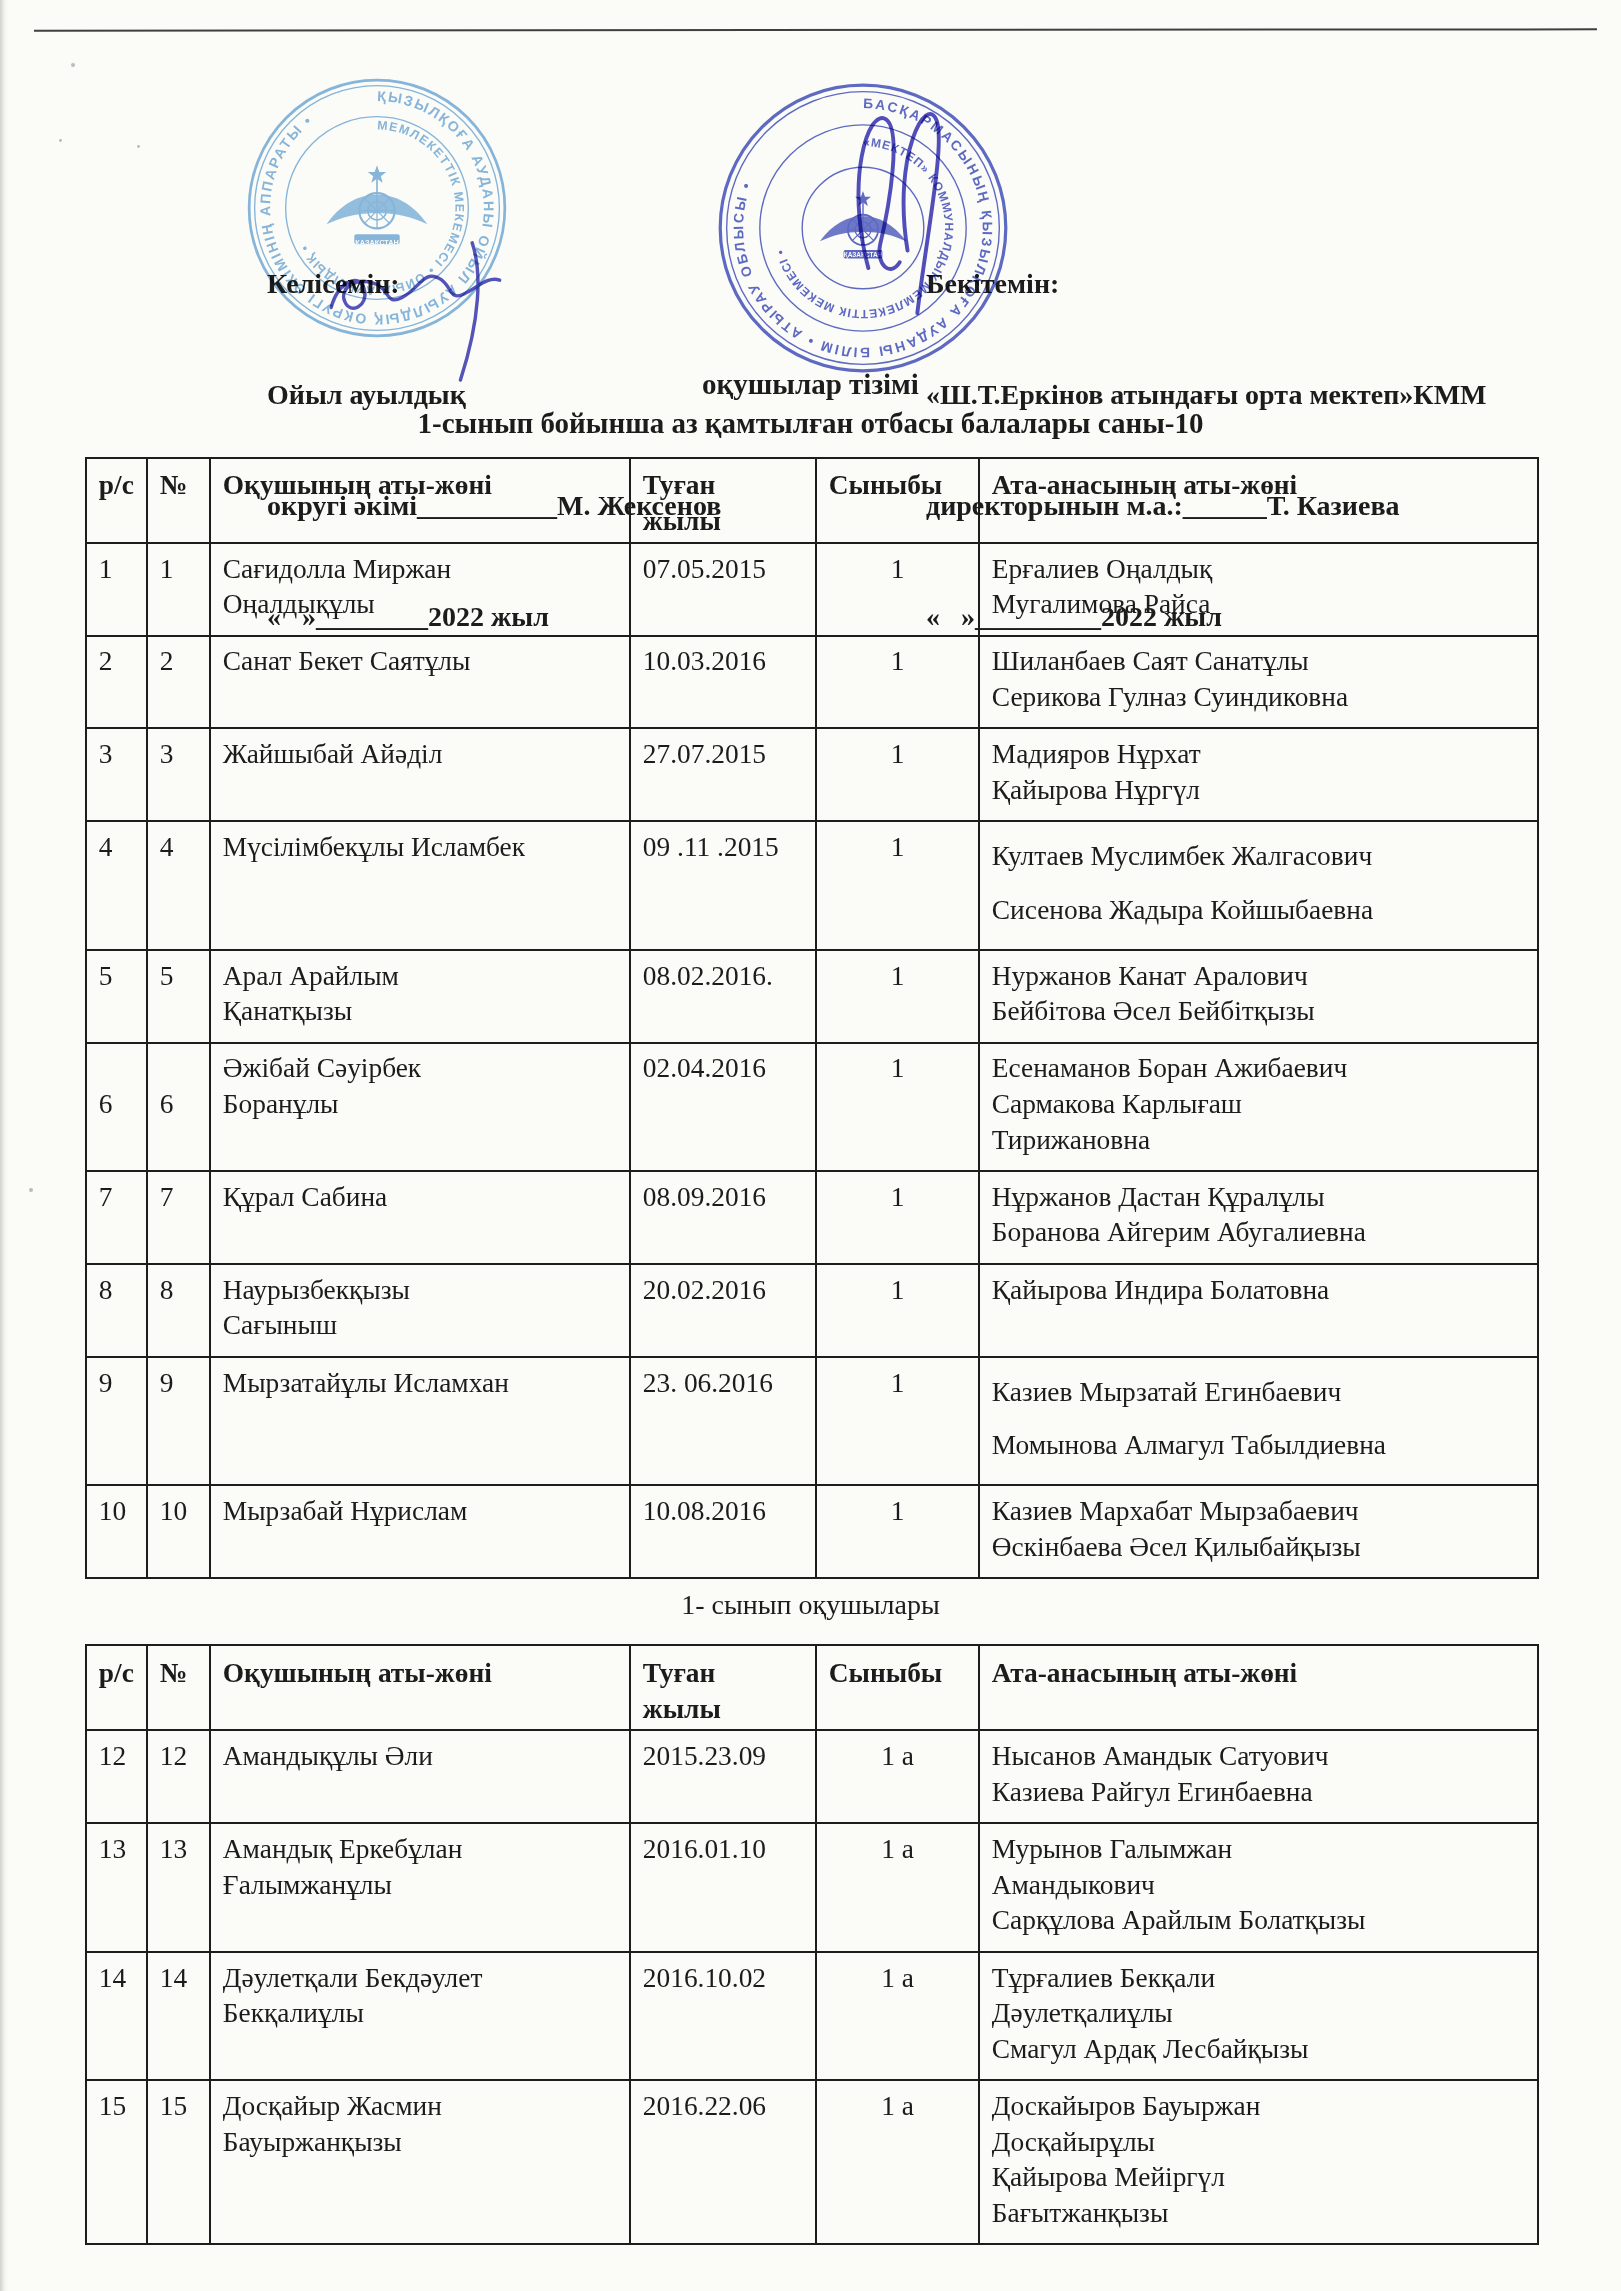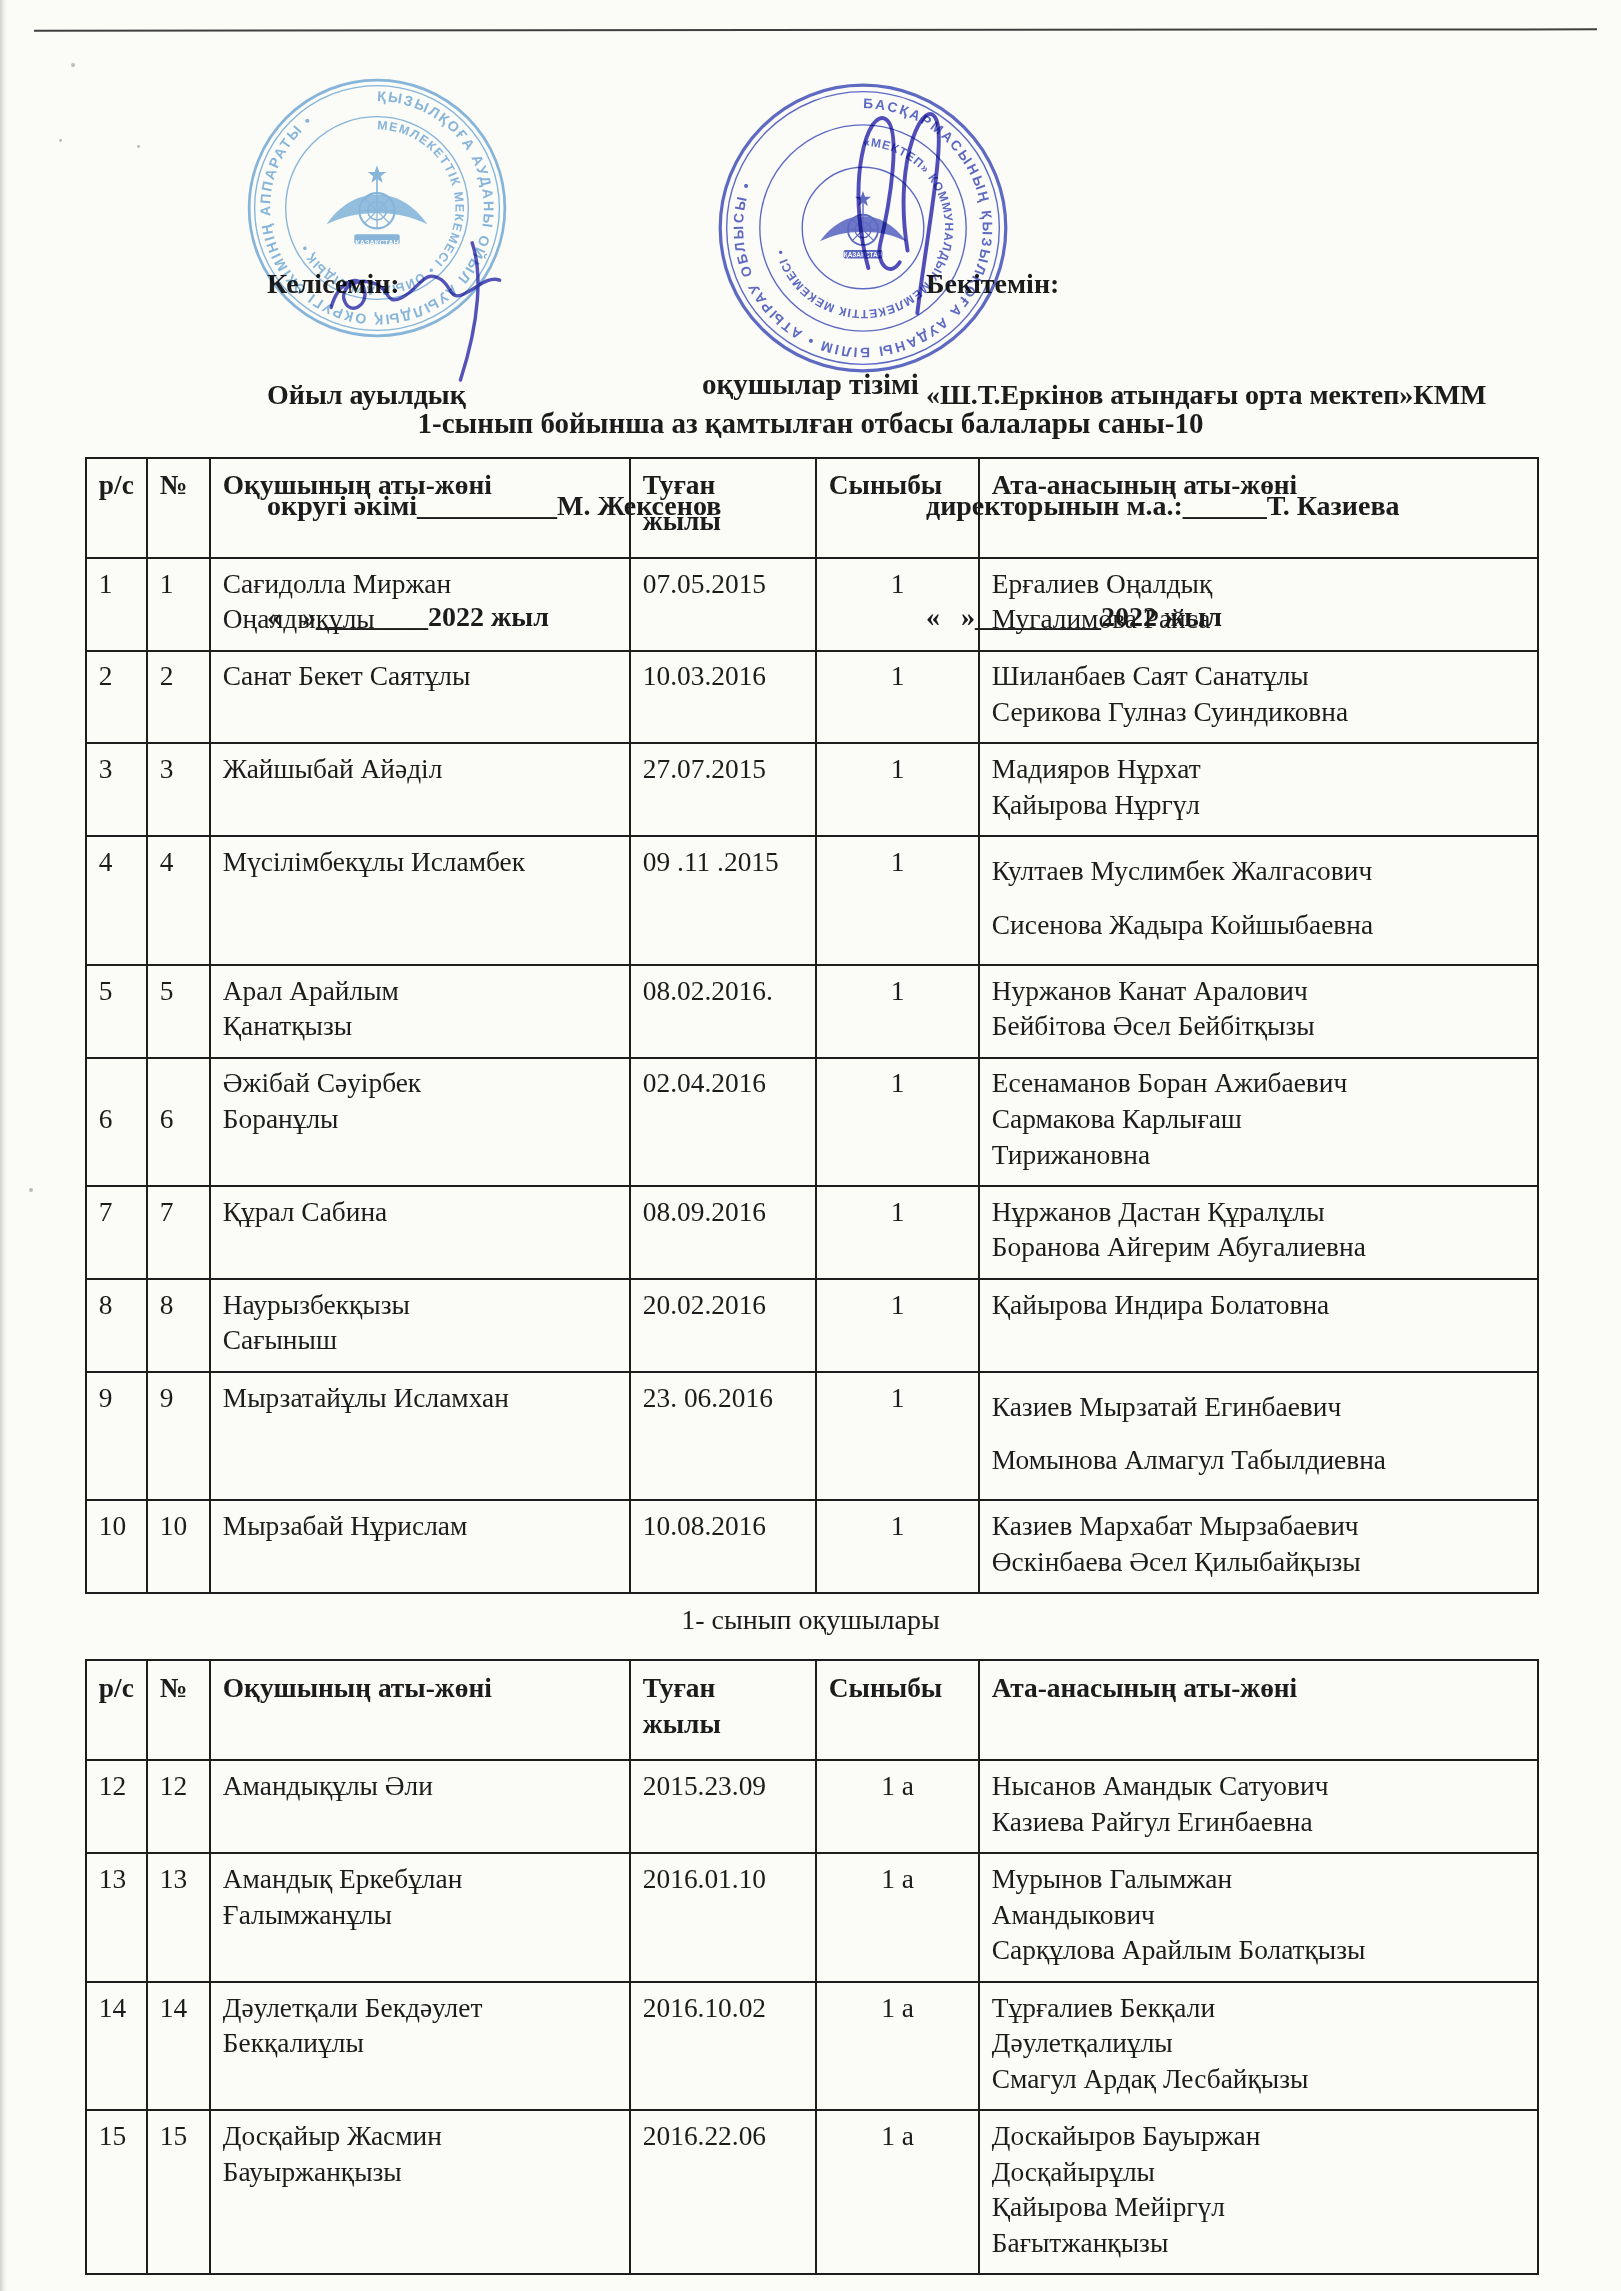--- a/index.html
+++ b/index.html
@@ -42,21 +42,21 @@
   .doc-table{
     border-collapse:collapse;table-layout:fixed;
     margin:13.7px 0 0 85px;width:1451px;font-size:27.4px;
     border:2.9px solid #141414;
   }
   .doc-table th,.doc-table td{
     border:2px solid #1d1d1d;vertical-align:top;
     padding:7.8px 11.8px 11.8px;white-space:pre-line;line-height:1.3;text-align:left;
     overflow:hidden;
   }
-  .doc-table th{font-weight:bold;padding-top:9.8px;padding-bottom:17px;}
+  .doc-table th{font-weight:bold;padding-top:9.8px;padding-bottom:2px;}
   td.c-center{text-align:center;}
   td.v-mid{vertical-align:middle;}
   td.spaced{line-height:1.95;}
   .subtitle{text-align:center;font-size:28px;margin:9.8px 0 23.5px 0;}
 </style>
 </head>
 <body>
 
 <div class="page">
 

